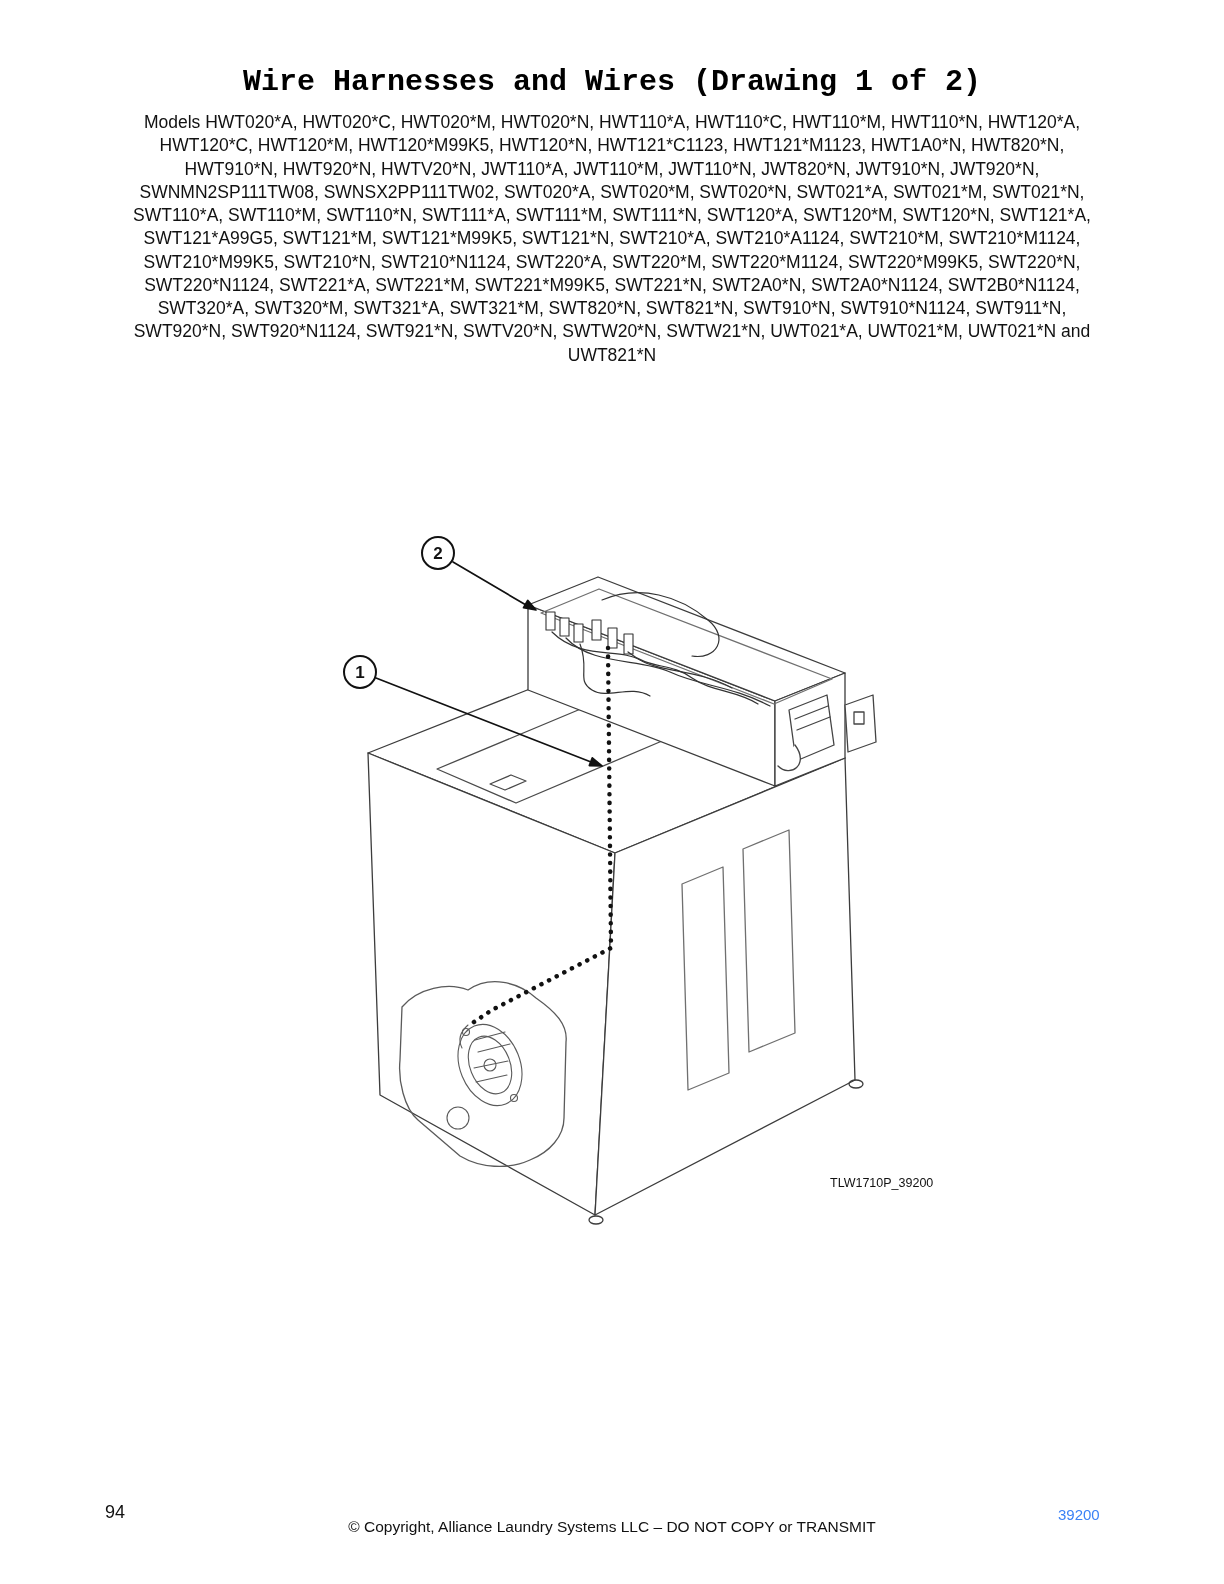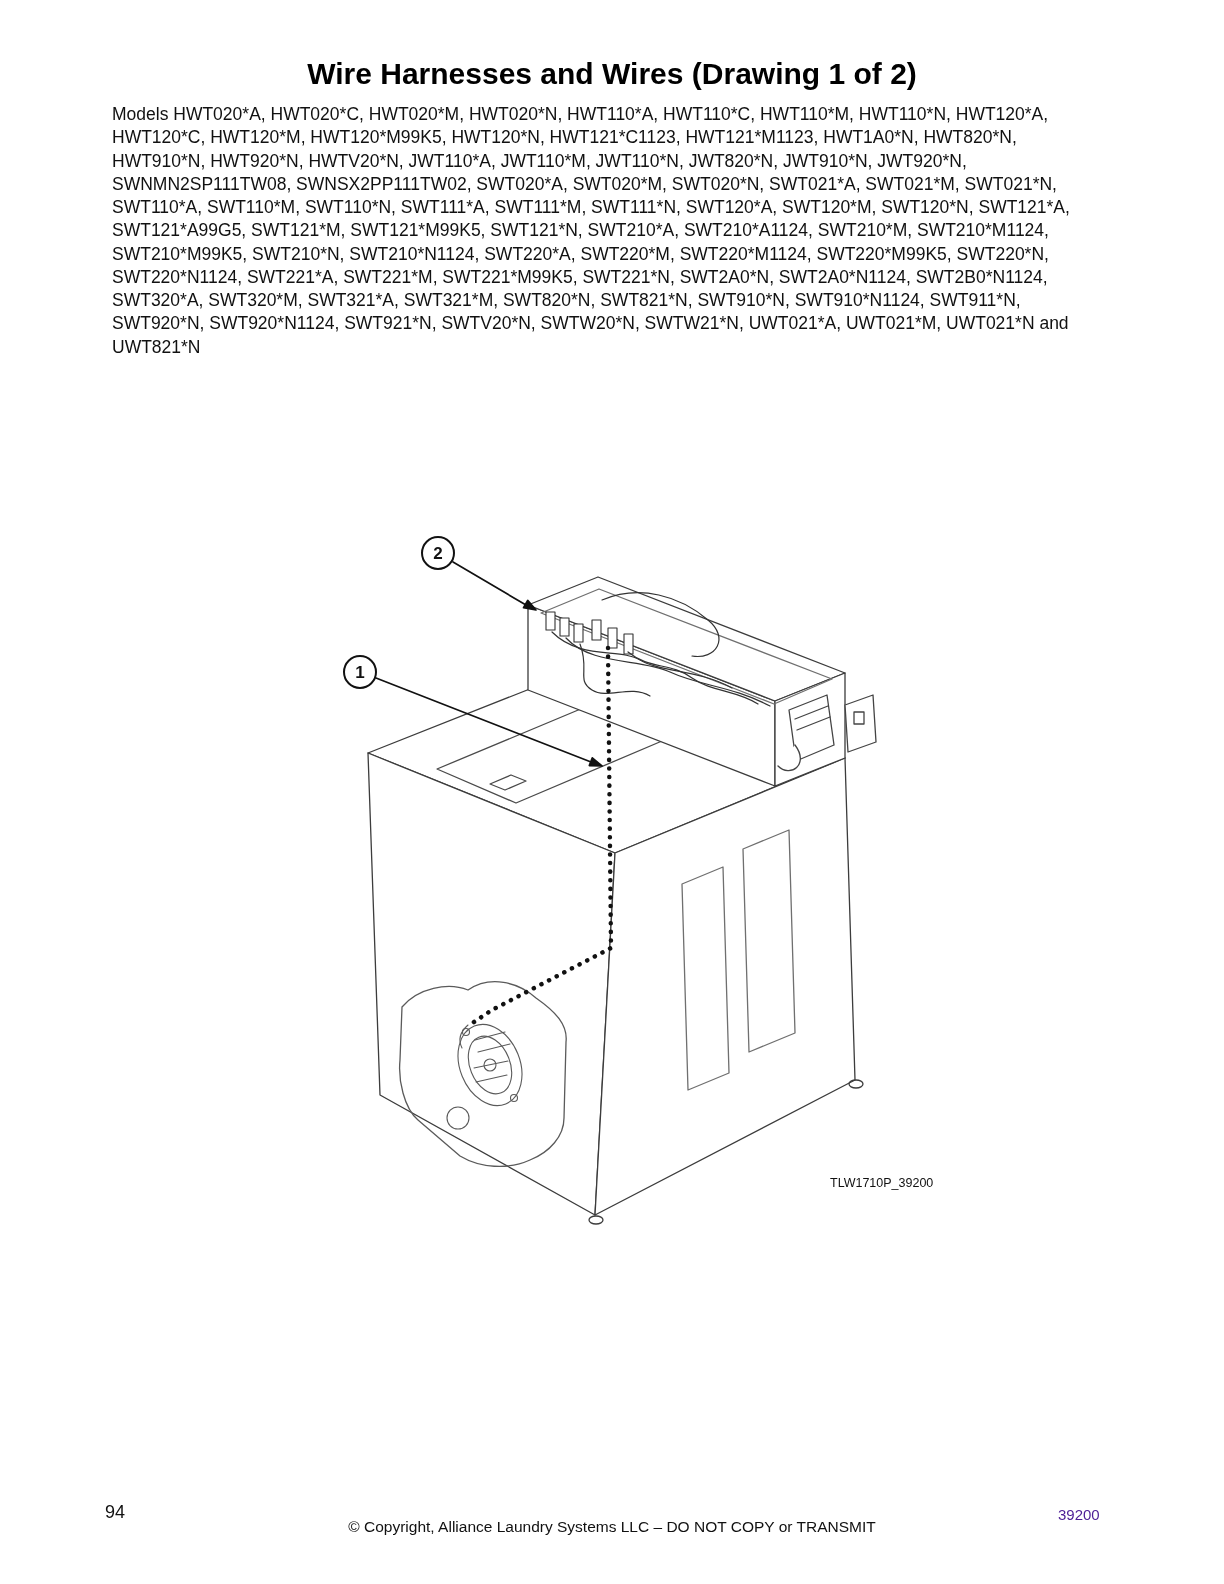--- a/index.html
+++ b/index.html
@@ -1,39 +1,39 @@
 <!DOCTYPE html>
 <html><head>
 <meta charset="utf-8">
 <style>
   html,body{margin:0;padding:0;background:#fff;}
   .page{
     position:relative;width:1224px;height:1584px;background:#fff;
     font-family:"Liberation Sans", sans-serif;color:#111;overflow:hidden;
   }
   .title{
-    margin:0;padding-top:57px;text-align:center;
-    font-size:30px;font-weight:bold;color:#000;
+    margin:8px;padding-top:57px;text-align:center;
+    font-size:30px;font-weight:bold;color:#000;font-family:Liberation Mono, monospace;
   }
   .models{
-    width:1000px;margin:12px auto 0;
+    width:1000px;margin:12px auto 0;text-align:center;
     font-size:17.5px;line-height:1.33;color:#111;
   }
   .figure{position:absolute;left:340px;top:520px;width:610px;height:740px;}
   .art{display:block;}
   .art text{
     font-family:"Liberation Sans", sans-serif;font-weight:bold;font-size:17px;
     text-anchor:middle;fill:#111;stroke:none;
   }
   .figcode{
     position:absolute;left:830px;top:1176px;font-size:12.5px;color:#111;
   }
   .footer-pageno{position:absolute;left:105px;top:1502px;font-size:18px;color:#111;}
   .footer-copy{position:absolute;left:0;right:0;top:1506px;text-align:center;font-size:15.5px;color:#111;margin-top:12px;}
-  .footer-docno{position:absolute;left:1058px;top:1506px;font-size:15px;color:#4c1d95;}
+  .footer-docno{position:absolute;left:1058px;top:1506px;font-size:15px;color:#3b82f6;}
 </style>
 </head>
 <body>
 
 <div class="page">
 
   <h1 class="title">Wire Harnesses and Wires (Drawing 1 of 2)</h1>
 
   <p class="models">Models HWT020*A, HWT020*C, HWT020*M, HWT020*N, HWT110*A, HWT110*C, HWT110*M, HWT110*N, HWT120*A, HWT120*C, HWT120*M, HWT120*M99K5, HWT120*N, HWT121*C1123, HWT121*M1123, HWT1A0*N, HWT820*N, HWT910*N, HWT920*N, HWTV20*N, JWT110*A, JWT110*M, JWT110*N, JWT820*N, JWT910*N, JWT920*N, SWNMN2SP111TW08, SWNSX2PP111TW02, SWT020*A, SWT020*M, SWT020*N, SWT021*A, SWT021*M, SWT021*N, SWT110*A, SWT110*M, SWT110*N, SWT111*A, SWT111*M, SWT111*N, SWT120*A, SWT120*M, SWT120*N, SWT121*A, SWT121*A99G5, SWT121*M, SWT121*M99K5, SWT121*N, SWT210*A, SWT210*A1124, SWT210*M, SWT210*M1124, SWT210*M99K5, SWT210*N, SWT210*N1124, SWT220*A, SWT220*M, SWT220*M1124, SWT220*M99K5, SWT220*N, SWT220*N1124, SWT221*A, SWT221*M, SWT221*M99K5, SWT221*N, SWT2A0*N, SWT2A0*N1124, SWT2B0*N1124, SWT320*A, SWT320*M, SWT321*A, SWT321*M, SWT820*N, SWT821*N, SWT910*N, SWT910*N1124, SWT911*N, SWT920*N, SWT920*N1124, SWT921*N, SWTV20*N, SWTW20*N, SWTW21*N, UWT021*A, UWT021*M, UWT021*N and UWT821*N</p>
 

